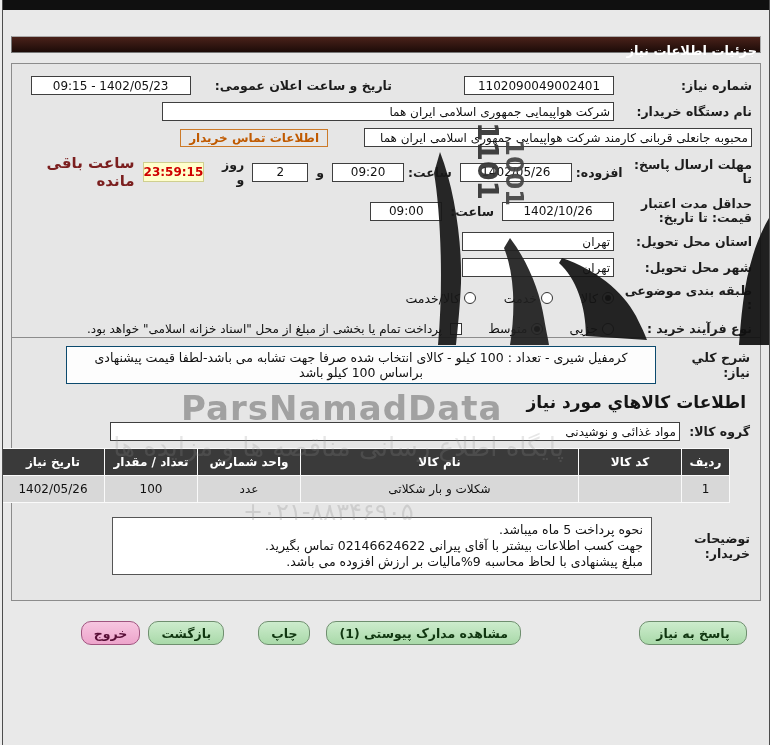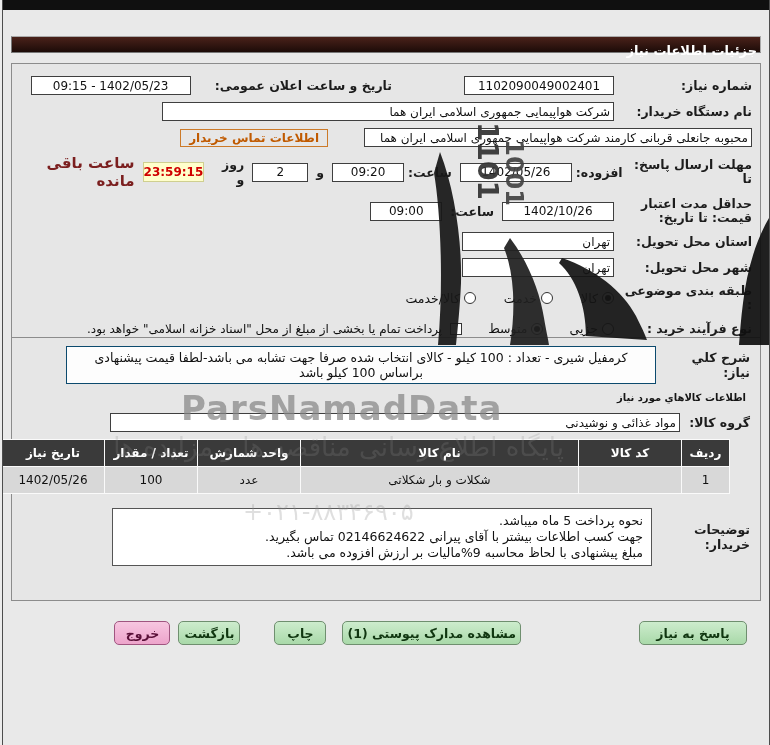--- a/index.html
+++ b/index.html
@@ -53,43 +53,43 @@
     display:inline-block;width:12px;height:12px;border:1px solid #333;background:#fff;
     box-sizing:border-box;vertical-align:middle;
   }
   .opt{display:inline-flex;align-items:center;gap:4px;}
   .optlbl{font-size:12.5px;color:#111;}
   .note-text{font-size:12px;color:#111;}
   .desc-box{
     width:590px;background:#fdfdfd;border:1px solid #0c4a6e;box-sizing:border-box;
     font-size:12.5px;color:#111;text-align:center;padding:3px 4px;line-height:15px;
   }
-  .section-head{font-size:10px;font-weight:bold;color:#151515;margin:8px 4px 10px 0;}
+  .section-head{font-size:17px;font-weight:bold;color:#151515;margin:8px 4px 10px 0;}
   .goods-table{
     border-collapse:collapse;margin:6px 20px 0 0;width:710px;table-layout:fixed;
     border:1px solid #8a8a8a;
   }
   .goods-table th{
     background:#3a3a3a;color:#fff;font-size:12px;font-weight:bold;height:24px;
     border:1px solid #fafafa;
     text-align:center;
   }
   .goods-table td{
     background:#d8d8d8;color:#111;font-size:12px;text-align:center;height:24px;
     border:1px solid #fafafa;
   }
   .notes-box{
     width:540px;background:#fff;border:1px solid #555;box-sizing:border-box;
     font-size:12.5px;color:#111;text-align:right;padding:4px 8px;line-height:16px;
   }
   .buttons-row{display:flex;align-items:center;margin:20px 22px 0 0;}
   .btn{
     font-family:"DejaVu Sans",sans-serif;font-size:12.5px;font-weight:bold;color:#103610;
-    background:linear-gradient(#cdeccd,#a9d9a9);border:1px solid #6f8f6f;border-radius:5px;
-    height:24px;padding:0 4px;cursor:pointer;
+    background:linear-gradient(#cdeccd,#a9d9a9);border:1px solid #6f8f6f;border-radius:10px;
+    height:24px;padding:0 12px;cursor:pointer;
   }
   .btn.pink{background:linear-gradient(#f7c6e0,#eda4cb);border-color:#a05580;color:#5a1038;}
   
   .wm{position:absolute;pointer-events:none;z-index:2;white-space:nowrap;}
   .wm-brand{left:178px;top:388px;font-size:34px;font-weight:bold;color:#878787;opacity:.72;letter-spacing:1px;}
   .wm-fa1{right:205px;top:432px;font-size:26px;color:#8f8f8f;opacity:.22;}
   .wm-phone{left:240px;top:498px;font-size:24px;color:#8f8f8f;opacity:.28;letter-spacing:2px;}
   .stamp{position:absolute;top:78px;right:0;z-index:5;pointer-events:none;}
 </style>
 </head>

